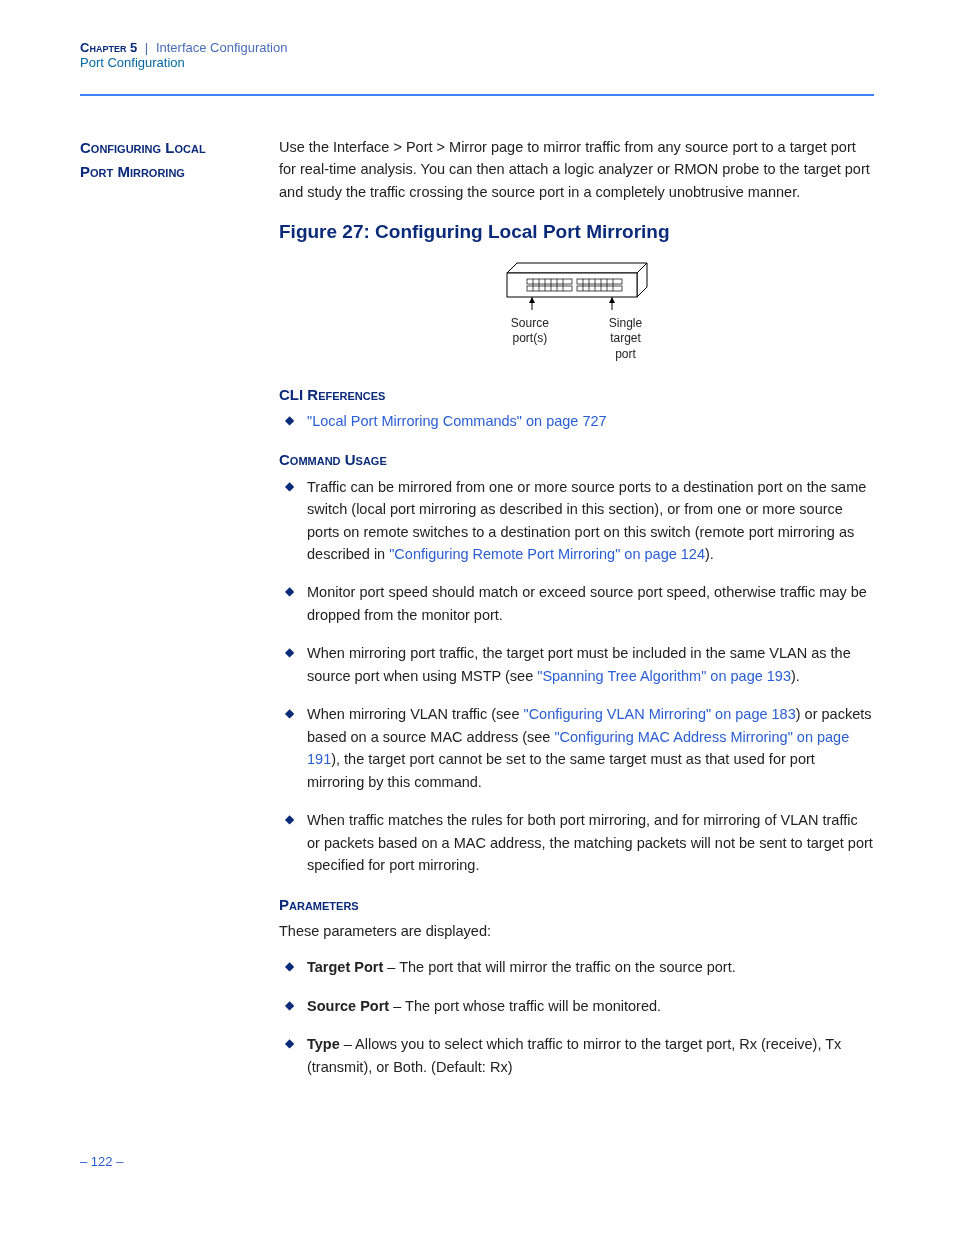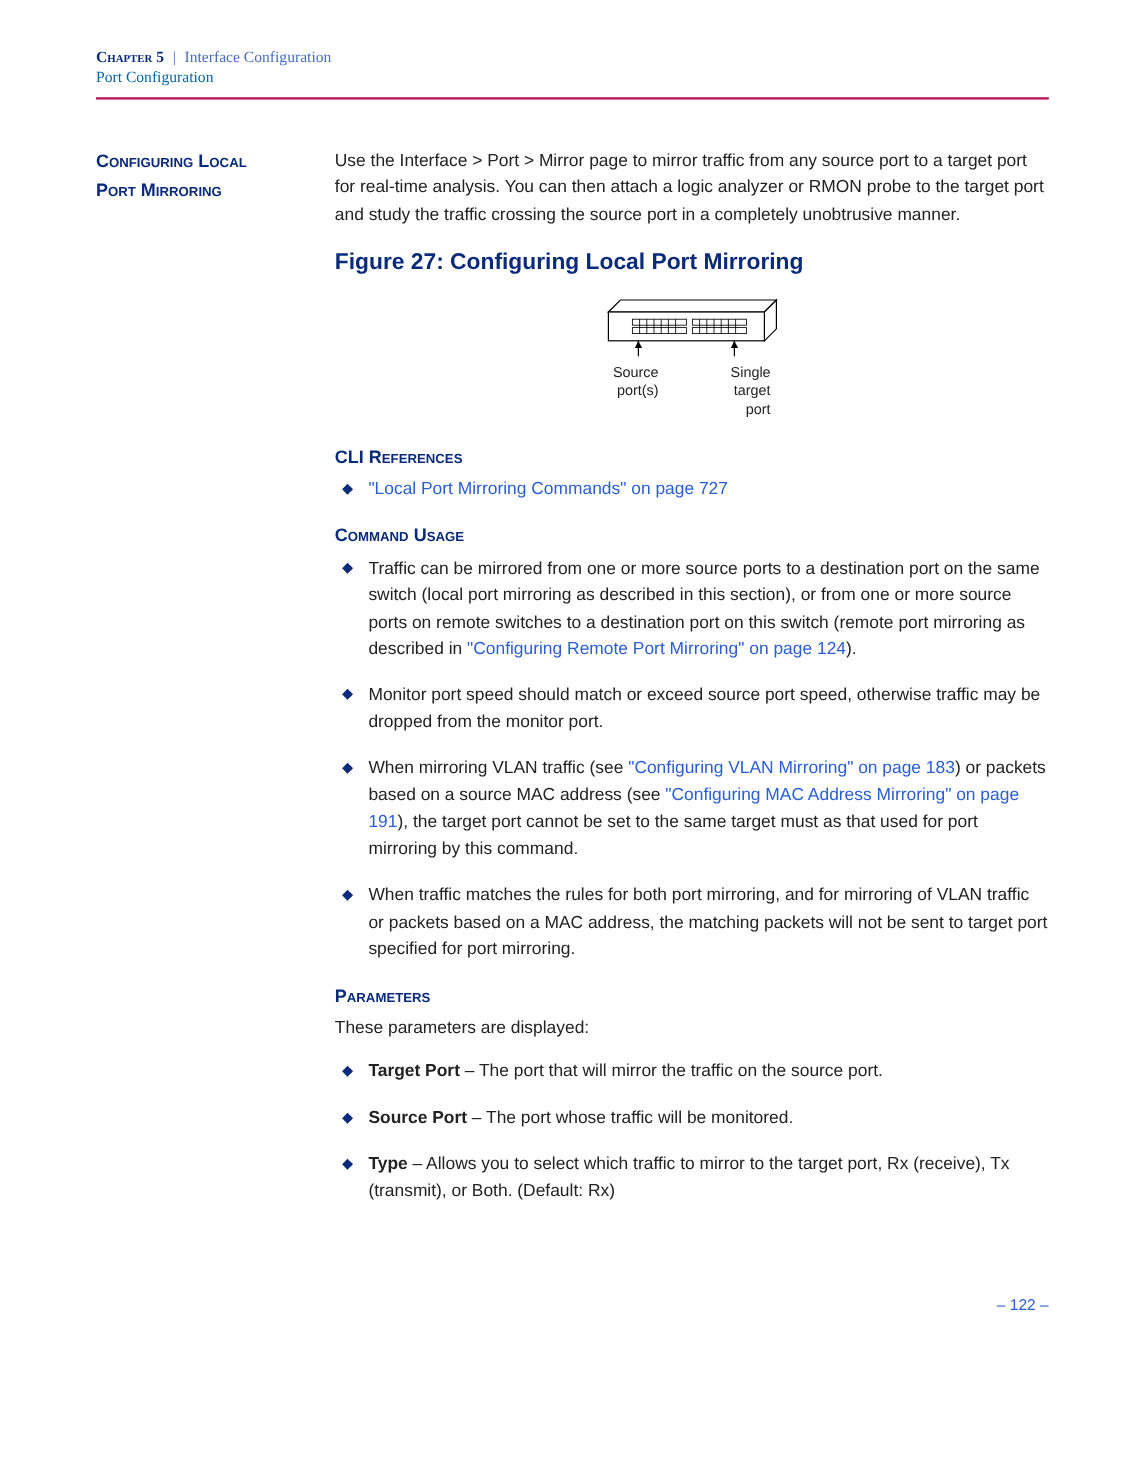--- a/index.html
+++ b/index.html
@@ -8,24 +8,23 @@
     font-family: Verdana, Geneva, sans-serif;
     font-size: 14px;
     color: #333;
     background: #fff;
     width: 954px;
   }
   .page {
     padding: 40px 80px 60px 80px;
   }
   .header {
-    border-bottom: 2px solid #be185d;
-    padding-bottom: 9px;
+    border-bottom: 2px solid #3b82f6;
+    padding-bottom: 24px;
     margin-bottom: 40px;
-    font-family: Liberation Serif, serif;
   }
   .header-line1 {
     color: #0a2a7a;
     font-size: 13px;
   }
   .header-chapter {
     font-weight: bold;
     font-variant: small-caps;
   }
   .header-sep {
@@ -95,35 +94,35 @@
     position: absolute;
     left: 6px;
     top: 1px;
     color: #0a2a7a;
     font-size: 12px;
   }
   .link {
     color: #2a5ed4;
   }
   .page-num {
-    text-align: right;
+    text-align: left;
     color: #2a5ed4;
     font-size: 13px;
     margin-top: 60px;
   }
   .switch-svg { display:block; margin:0 auto; }
   .fig-labels {
     display:flex;
     justify-content:center;
     gap: 60px;
     font-size: 12px;
     color:#222;
     margin-top:6px;
   }
-  .fig-labels div { text-align:right; line-height:1.3; }
+  .fig-labels div { text-align:center; line-height:1.3; }
 </style>
 </head>
 <body>
 
 <div class="page">
 
   <div class="header">
     <div class="header-line1">
       <span class="header-chapter">Chapter 5</span>
       <span class="header-sep">|</span>
@@ -195,20 +194,23 @@
 
       <div class="subhead">Command Usage</div>
       <ul class="diamond">
         <li>
           <span>Traffic can be mirrored from one or more source ports to a destination port on the same switch (local port mirroring as described in this section), or from one or more source ports on remote switches to a destination port on this switch (remote port mirroring as described in </span><span class="link">"Configuring Remote Port Mirroring" on page 124</span><span>).</span>
         </li>
         <li>
           <span>Monitor port speed should match or exceed source port speed, otherwise traffic may be dropped from the monitor port.</span>
         </li>
         <li>
+          <span>When mirroring port traffic, the target port must be included in the same VLAN as the source port when using MSTP (see </span><span class="link">"Spanning Tree Algorithm" on page 193</span><span>).</span>
+        </li>
+        <li>
           <span>When mirroring VLAN traffic (see </span><span class="link">"Configuring VLAN Mirroring" on page 183</span><span>) or packets based on a source MAC address (see </span><span class="link">"Configuring MAC Address Mirroring" on page 191</span><span>), the target port cannot be set to the same target must as that used for port mirroring by this command.</span>
         </li>
         <li>
           <span>When traffic matches the rules for both port mirroring, and for mirroring of VLAN traffic or packets based on a MAC address, the matching packets will not be sent to target port specified for port mirroring.</span>
         </li>
       </ul>
 
       <div class="subhead">Parameters</div>
       <p>These parameters are displayed:</p>
       <ul class="diamond">

